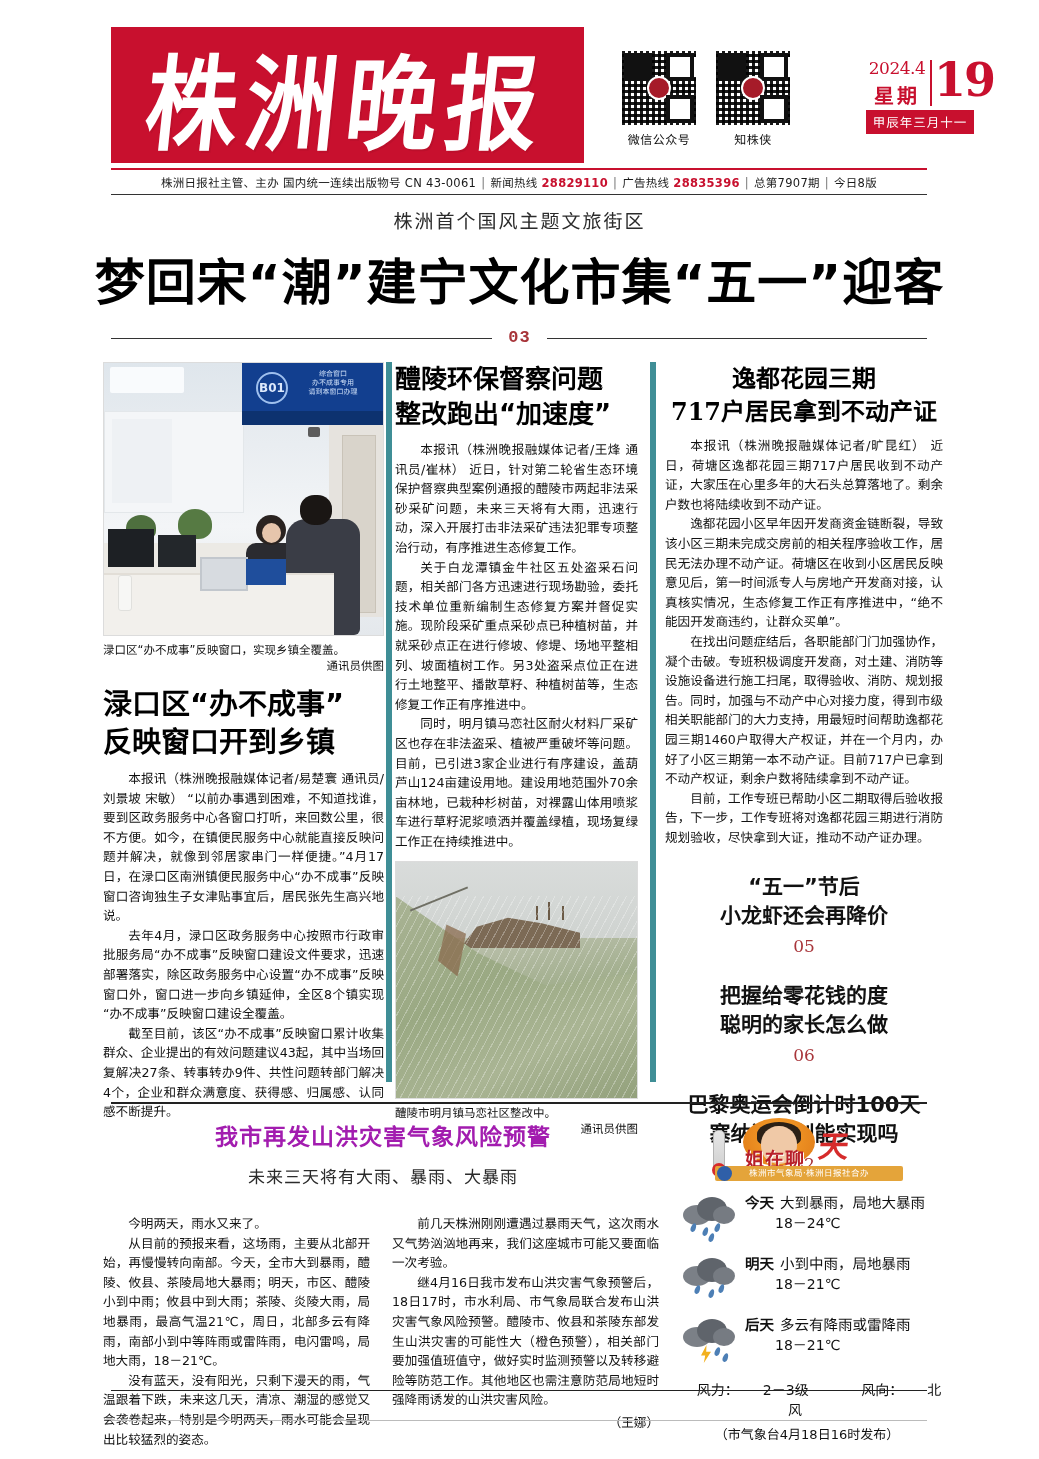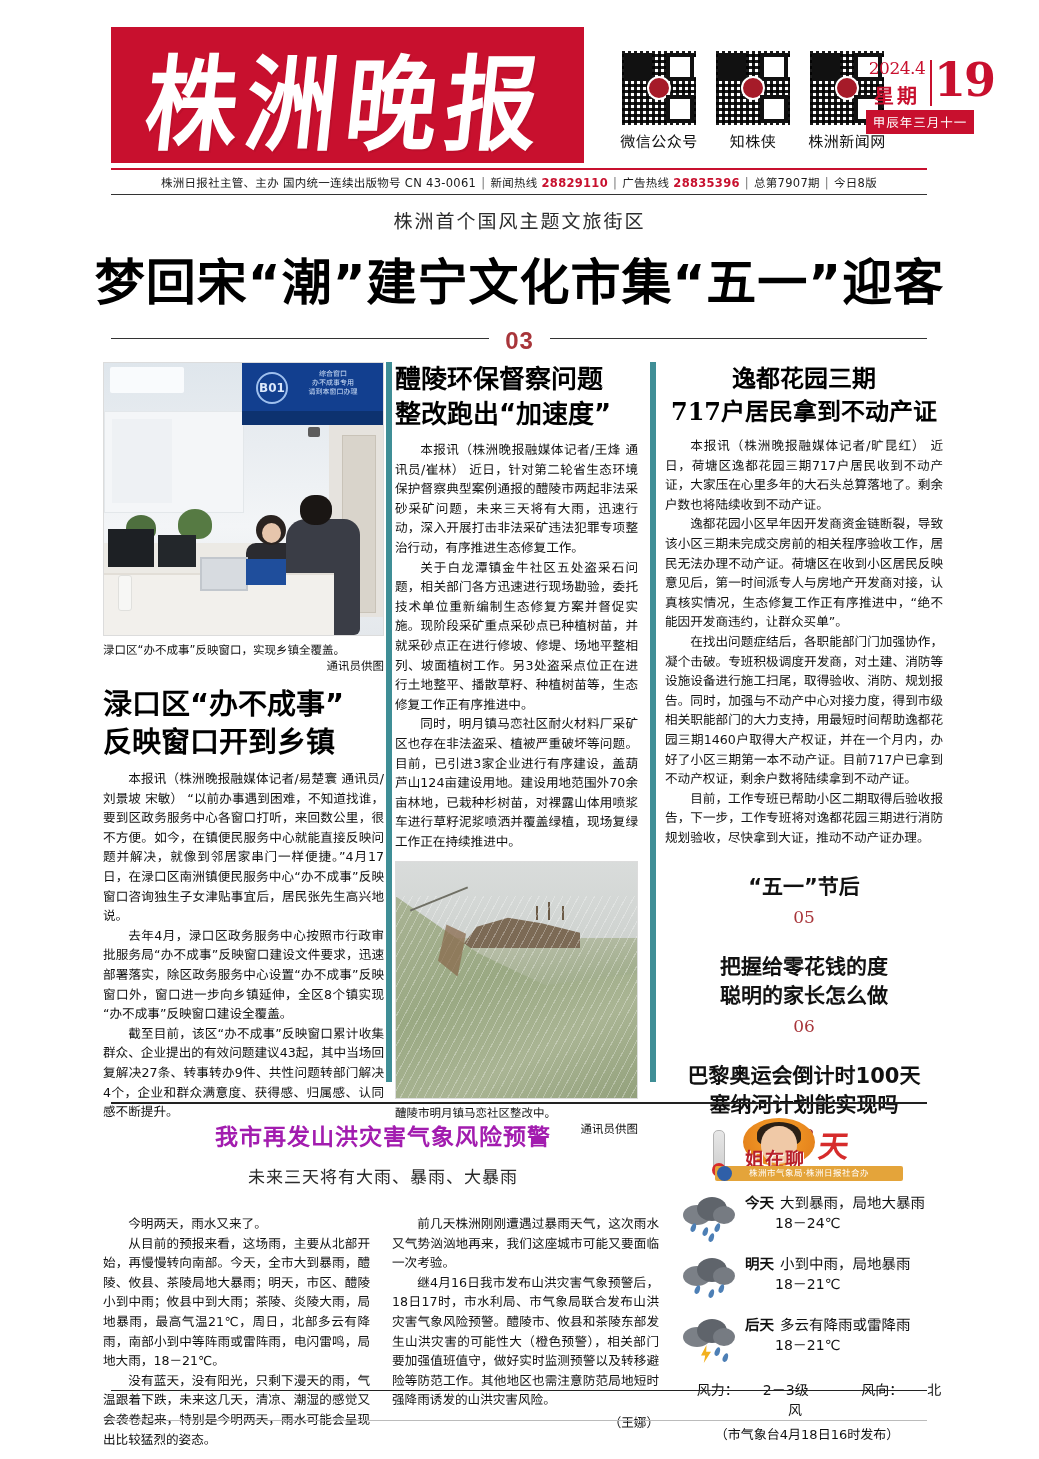--- a/index.html
+++ b/index.html
@@ -37,21 +37,21 @@
   }
   .qr-code:before,.qr-code:after{
     content:"";position:absolute;width:20px;height:20px;
     border:4px solid #111;background:#fff;
   }
   .qr-code:before{left:2px;top:2px;box-shadow:50px 0 0 -4px #fff, 50px 0 0 0 #111 inset;}
   .qr-code:after{right:2px;bottom:2px;}
   .qr-tr{position:absolute;right:2px;top:2px;width:20px;height:20px;border:4px solid #111;background:#fff;}
   .qr-core{position:absolute;left:50%;top:50%;transform:translate(-50%,-50%);
     width:20px;height:20px;border-radius:50%;background:#a61b29;border:2px solid #fff;}
-  .qr-label{font-size:15px;margin-top:4px;color:#111;white-space:nowrap;letter-spacing:.5px;}
+  .qr-label{font-size:12px;margin-top:4px;color:#111;white-space:nowrap;letter-spacing:.5px;}
 
   .datebox{position:absolute;left:866px;top:58px;width:108px;height:80px;}
   .date-left{position:absolute;left:0;top:0;width:62px;text-align:center;}
   .date-ym{font-size:17px;font-weight:normal;color:#c8102e;font-family:"DejaVu Serif",serif;letter-spacing:-.5px;}
   .date-wd{font-size:20px;font-weight:bold;color:#c8102e;letter-spacing:3px;margin-top:2px;}
   .date-sep{position:absolute;left:64px;top:2px;width:2px;height:46px;background:#c8102e;}
   .date-day{position:absolute;left:68px;top:-4px;font-size:46px;line-height:52px;font-weight:bold;color:#c8102e;
     font-family:"DejaVu Serif",serif;letter-spacing:-2px;}
   .date-lunar{position:absolute;left:0;top:52px;width:108px;background:#c8102e;color:#fff;
     font-size:12.5px;text-align:center;padding:2px 0 3px;letter-spacing:1px;}
@@ -65,21 +65,21 @@
 
   
   .lead{position:absolute;left:0;top:206px;width:1039px;text-align:center;}
   .lead-kicker{font-size:19px;color:#2b2b2b;letter-spacing:2px;font-weight:500;
     font-family:"DejaVu Sans",sans-serif;}
   .lead-main{font-size:50px;font-weight:bold;color:#000;letter-spacing:1px;margin-top:9px;
     font-family:"DejaVu Sans",sans-serif;white-space:nowrap;}
   .lead-pagewrap{position:relative;margin-top:13px;height:22px;}
   .lead-hr{position:absolute;left:111px;top:11px;width:816px;height:1px;background:#333;}
   .lead-page{position:relative;display:inline-block;background:#fff;padding:0 16px;
-    font-size:24px;color:#a8353a;font-family:Liberation Sans, sans-serif;font-weight:bold;letter-spacing:1px;}
+    font-size:17px;color:#a8353a;font-family:Liberation Mono, monospace;font-weight:bold;letter-spacing:1px;}
 
   
   .cols{position:absolute;left:103px;top:362px;width:840px;height:728px;}
   .col{position:absolute;top:0;}
   .col1{left:0;width:281px;}
   .col2{left:292px;width:243px;}
   .col3{left:562px;width:278px;}
 
   .divider-v{position:absolute;top:0;width:6px;height:720px;background:#3f8e96;}
   .div1{left:283px;}
@@ -221,27 +221,20 @@
           </div>
         <div class="qr-label">微信公众号</div>
       </div>
       <div class="qr-item">
         <div class="qr-code">
             <div class="qr-tr"></div>
             <div class="qr-core"></div>
           </div>
         <div class="qr-label">知株侠</div>
       </div>
-      <div class="qr-item">
-        <div class="qr-code">
-            <div class="qr-tr"></div>
-            <div class="qr-core"></div>
-          </div>
-        <div class="qr-label">株洲新闻网</div>
-      </div>
     </div>
 
     <div class="datebox">
       <div class="date-left">
         <div class="date-ym">2024.4</div>
         <div class="date-wd">星期五</div>
       </div>
       <div class="date-sep"></div>
       <div class="date-day">19</div>
       <div class="date-lunar">甲辰年三月十一</div>
@@ -343,20 +336,21 @@
       <div class="body-text">
         <p>本报讯（株洲晚报融媒体记者/旷昆红） 近日，荷塘区逸都花园三期717户居民收到不动产证，大家压在心里多年的大石头总算落地了。剩余户数也将陆续收到不动产证。</p>
         <p>逸都花园小区早年因开发商资金链断裂，导致该小区三期未完成交房前的相关程序验收工作，居民无法办理不动产证。荷塘区在收到小区居民反映意见后，第一时间派专人与房地产开发商对接，认真核实情况，生态修复工作正有序推进中，“绝不能因开发商违约，让群众买单”。</p>
         <p>在找出问题症结后，各职能部门门加强协作，凝个击破。专班积极调度开发商，对土建、消防等设施设备进行施工扫尾，取得验收、消防、规划报告。同时，加强与不动产中心对接力度，得到市级相关职能部门的大力支持，用最短时间帮助逸都花园三期1460户取得大产权证，并在一个月内，办好了小区三期第一本不动产证。目前717户已拿到不动产权证，剩余户数将陆续拿到不动产证。</p>
         <p>目前，工作专班已帮助小区二期取得后验收报告，下一步，工作专班将对逸都花园三期进行消防规划验收，尽快拿到大证，推动不动产证办理。</p>
       </div>
 
       <div class="index-list">
         <div class="idx-item">
           <div class="idx-title">“五一”节后</div>
+          <div class="idx-title">小龙虾还会再降价</div>
           <div class="idx-page">05</div>
         </div>
         <div class="idx-item">
           <div class="idx-title">把握给零花钱的度</div>
           <div class="idx-title">聪明的家长怎么做</div>
           <div class="idx-page">06</div>
         </div>
         <div class="idx-item">
           <div class="idx-title">巴黎奥运会倒计时100天</div>
           <div class="idx-title">塞纳河计划能实现吗</div>

